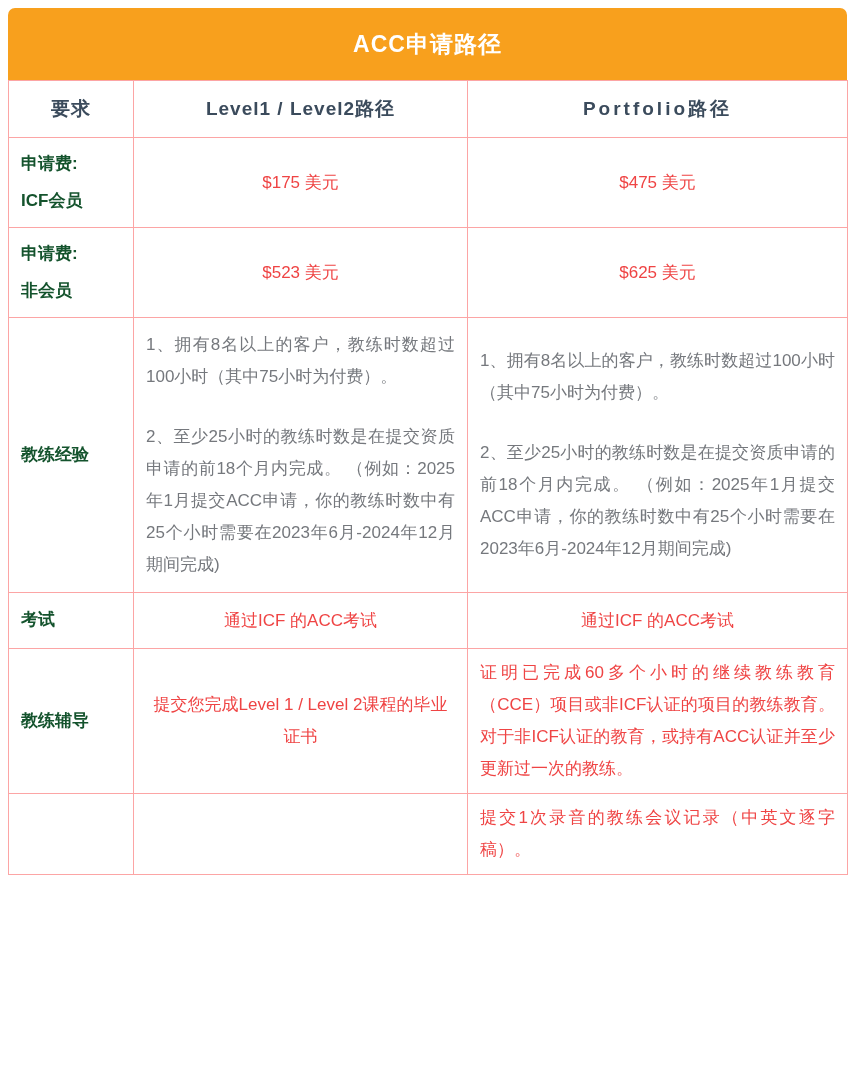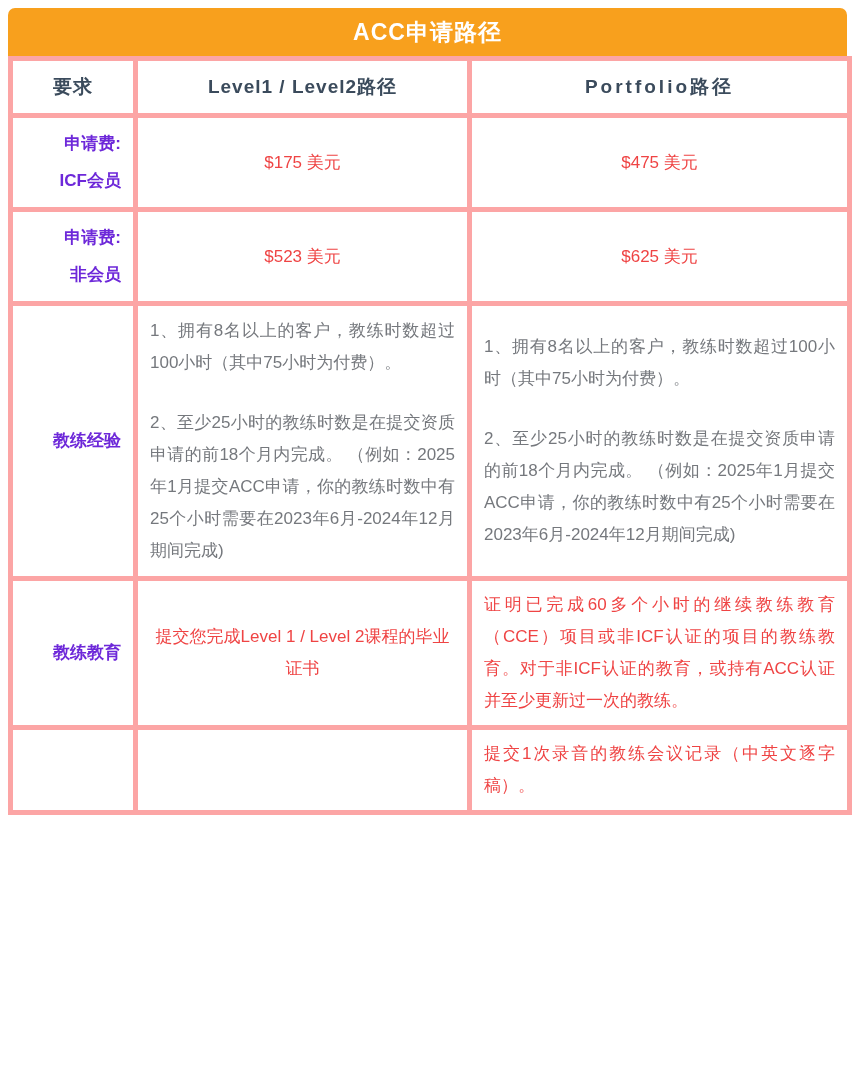--- a/index.html
+++ b/index.html
@@ -7,40 +7,40 @@
     padding: 0;
     background: #ffffff;
     font-family: "Liberation Sans", "DejaVu Sans", sans-serif;
   }
   .sheet {
     width: 839px;
     margin: 8px 0 0 8px;
   }
   
   .title-bar {
-    height: 48px;
+    height: 72px;
     background: #f8a01d;
     border-radius: 7px 7px 0 0;
     display: flex;
     align-items: center;
     justify-content: center;
     color: #ffffff;
     font-size: 23px;
     font-weight: bold;
     letter-spacing: 1px;
   }
   
   table.acc {
     border-collapse: collapse;
     table-layout: fixed;
     width: 839px;
     background: #ffffff;
   }
   table.acc th, table.acc td {
-    border: 5px solid #fca5a5;
+    border: 1px solid #fca5a5;
     vertical-align: middle;
     box-sizing: border-box;
     padding: 8px 12px;
   }
   col.c1 { width: 125px; }
   col.c2 { width: 334px; }
   col.c3 { width: 380px; }
 
   tr.header-row { height: 57px; }
   tr.header-row th {
@@ -57,23 +57,23 @@
   tr.r1 { height: 87px; }
   tr.r2 { height: 153px; }
   tr.r3 { height: 275px; }
   tr.r4 { height: 85px; }
   tr.r5 { height: 56px; }
   tr.r6 { height: 145px; }
   tr.r7 { height: 53px; }
 
   
   td.label-cell {
-    text-align: right;
+    text-align: left;
     font-weight: bold;
-    color: #6d28d9;
+    color: #14532d;
     font-size: 17px;
     padding: 6px 5px;
   }
   td.label-cell .label-line { line-height: 2.15; }
 
   
   td.body-cell {
     font-size: 17px;
     color: #ef4444;
   }
@@ -143,24 +143,35 @@
           <div class="para">1、拥有8名以上的客户，教练时数超过100小时（其中75小时为付费）。</div>
           <div class="para">2、至少25小时的教练时数是在提交资质申请的前18个月内完成。 （例如：2025年1月提交ACC申请，你的教练时数中有25个小时需要在2023年6月-2024年12月期间完成)</div>
         </td>
         <td class="body-cell longtext">
           <div class="para">1、拥有8名以上的客户，教练时数超过100小时（其中75小时为付费）。</div>
           <div class="para">2、至少25小时的教练时数是在提交资质申请的前18个月内完成。 （例如：2025年1月提交ACC申请，你的教练时数中有25个小时需要在2023年6月-2024年12月期间完成)</div>
         </td>
       </tr>
 
 
+      <tr class="r5">
+        <td class="label-cell">
+          <div class="label-line">考试</div>
+        </td>
+        <td class="body-cell center">
+          <div class="para">通过ICF 的ACC考试</div>
+        </td>
+        <td class="body-cell center">
+          <div class="para">通过ICF 的ACC考试</div>
+        </td>
+      </tr>
 
       <tr class="r6">
         <td class="label-cell">
-          <div class="label-line">教练教育</div>
+          <div class="label-line">教练辅导</div>
         </td>
         <td class="body-cell center">
           <div class="para">提交您完成Level 1 / Level 2课程的毕业证书</div>
         </td>
         <td class="body-cell longtext">
           <div class="para">证明已完成60多个小时的继续教练教育（CCE）项目或非ICF认证的项目的教练教育。对于非ICF认证的教育，或持有ACC认证并至少更新过一次的教练。</div>
         </td>
       </tr>
 
       <tr class="r7">

